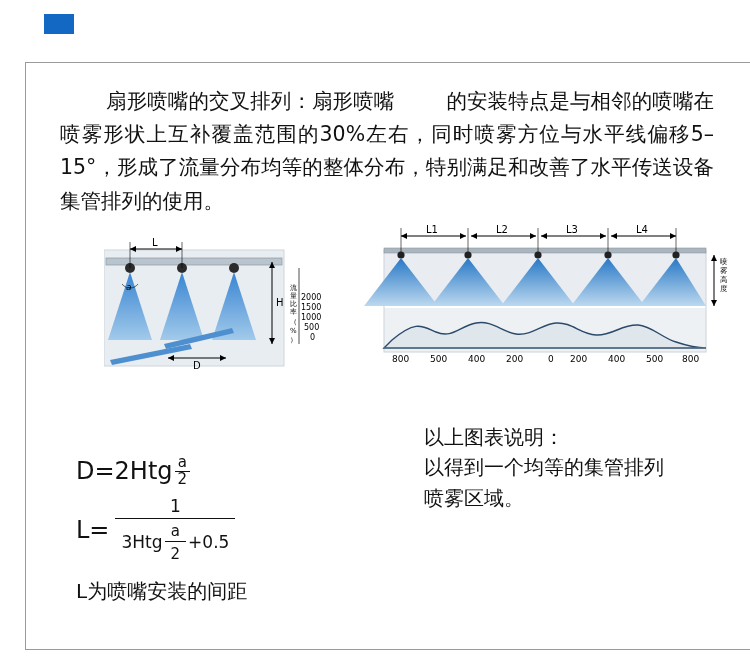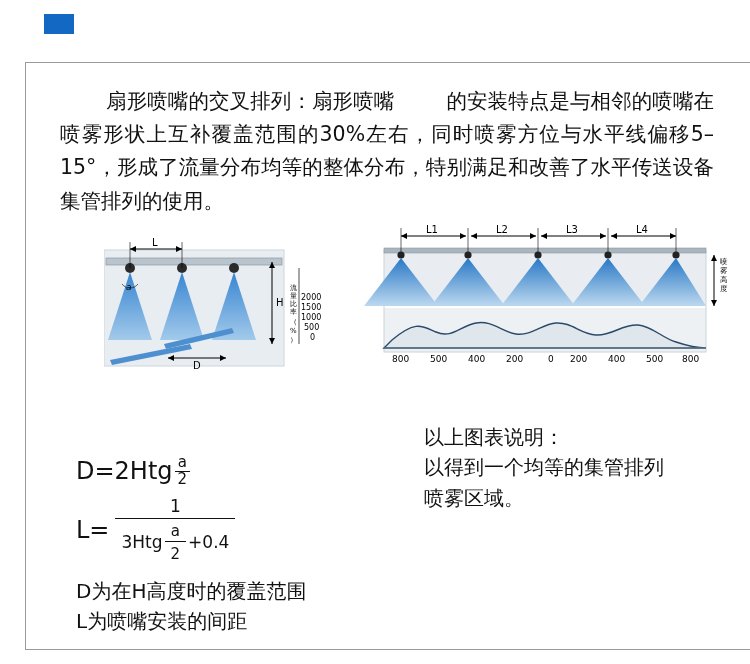--- a/index.html
+++ b/index.html
@@ -254,26 +254,25 @@
         <div class="f-line2">
           <span>L=</span>
           <span class="bigfrac">
             <span class="num">1</span>
             <span class="den">
               <span>3Htg</span>
               <span class="frac">
                 <span class="num">a</span>
                 <span class="den">2</span>
               </span>
-              <span>+0.4</span>
+              <span>+0.5</span>
             </span>
           </span>
         </div>
 
-        <div class="desc-line">D为在H高度时的覆盖范围</div>
         <div class="desc-line">L为喷嘴安装的间距</div>
       </div>
 
       <div class="note-block">
         <div>以上图表说明：</div>
         <div>以得到一个均等的集管排列</div>
         <div>喷雾区域。</div>
       </div>
 
     </div>

